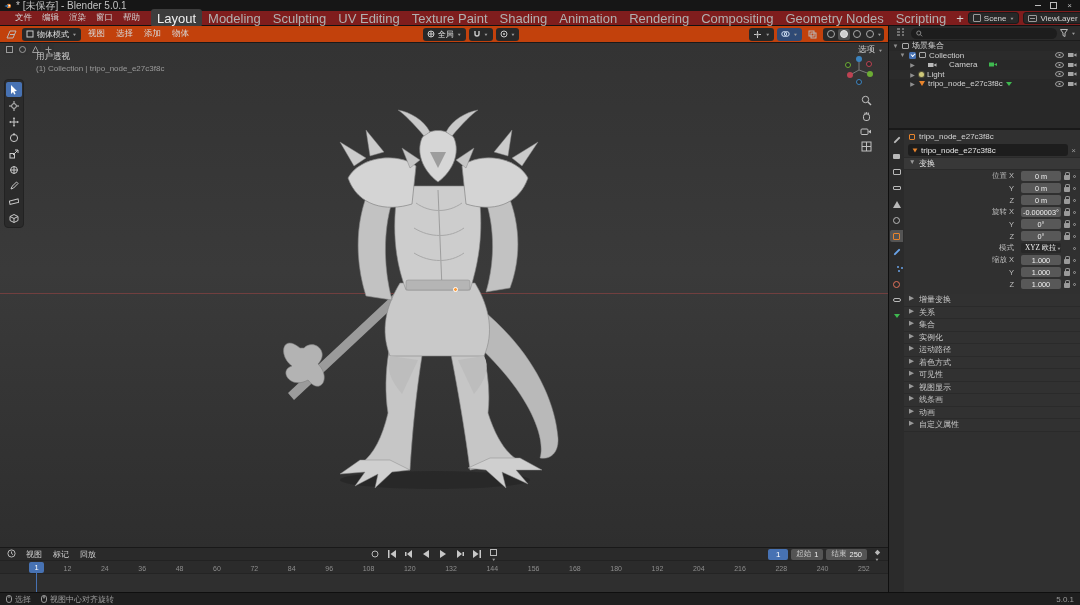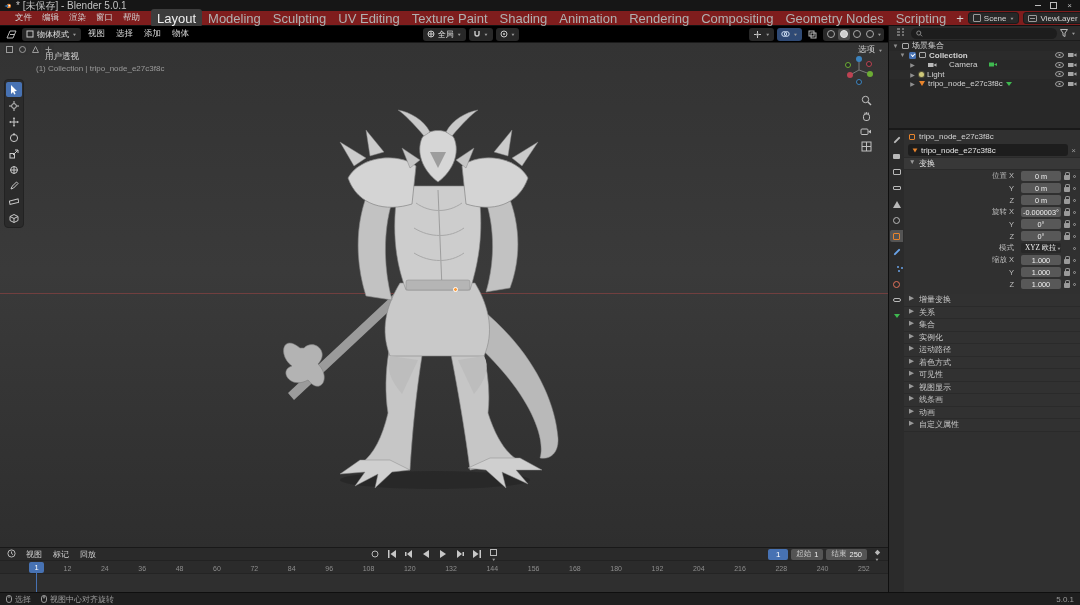--- a/index.html
+++ b/index.html
@@ -32,36 +32,36 @@
   .pillfield { display:flex; align-items:center; gap:3px; background:#282828; border:1px solid #1a1a1a; border-radius:3px; padding:0 4px; height:12px; font-size:8px; color:#d5d5d5; white-space:nowrap; }
   .tinybox { width:8px; height:8px; border:1px solid #9a9a9a; border-radius:1px; }
   .tinylayers { width:9px; height:7px; border:1px solid #9a9a9a; border-radius:1px; position:relative; }
   .tinylayers::after { content:""; position:absolute; left:1px; top:2px; right:1px; height:1px; background:#9a9a9a; }
 
   
   .main { flex:1; display:flex; min-height:0; }
   .work { width:889px; flex:0 0 auto; display:flex; flex-direction:column; border-right:1px solid #0f0f0f; }
 
   
-  .vheader { height:17px; background:#000000; border-bottom:1px solid #1a1a1a; display:flex; align-items:center; gap:3px; padding:0 4px; flex:0 0 auto; }
+  .vheader { height:17px; background:#c2410c; border-bottom:1px solid #1a1a1a; display:flex; align-items:center; gap:3px; padding:0 4px; flex:0 0 auto; }
   .hwidget { display:flex; align-items:center; gap:3px; background:#282828; border-radius:3px; padding:0 4px; height:13px; font-size:8px; color:#e0e0e0; white-space:nowrap; }
   .hmenu { padding:0 4px; font-size:8.5px; color:#d6d6d6; white-space:nowrap; }
   .caret { font-size:5px; color:#9a9a9a; transform:scaleY(.8); }
   .spacer { flex:1; }
   .icobtn { width:15px; height:13px; display:grid; place-items:center; border-radius:2px; }
   .shadegrp { display:flex; align-items:center; background:#282828; border-radius:3px; height:13px; padding:0 2px; gap:1px; }
   .sphere { width:8px; height:8px; border-radius:50%; border:1px solid #a8a8a8; }
   .sphere.sel { background:#cfcfcf; border-color:#e8e8e8; }
   .sph-slot { width:12px; height:11px; display:grid; place-items:center; border-radius:2px; }
   .sph-slot.sel { background:#4f4f4f; }
 
   
   .viewport { flex:1; position:relative; background:linear-gradient(180deg,#333333 0%,#3a3a3a 45%,#2e2e2e 100%); overflow:hidden; min-height:0; }
   .axis-x { position:absolute; left:0; right:0; top:250px; height:1px; background:rgba(170,70,70,.5); }
-  .vlabel1 { position:absolute; left:45px; top:8px; font-size:8.5px; color:#d2d2d2; }
+  .vlabel1 { position:absolute; left:36px; top:8px; font-size:8.5px; color:#d2d2d2; }
   .vlabel2 { position:absolute; left:36px; top:21px; font-size:8px; color:#9b9b9b; }
   .corner-toggles { position:absolute; left:4px; top:1px; display:flex; gap:2px; }
   .ct { width:11px; height:11px; background:#30303088; border-radius:2px; display:grid; place-items:center; }
   .options-ov { position:absolute; right:5px; top:1px; display:flex; align-items:center; gap:3px; font-size:8.5px; color:#d0d0d0; }
 
   .toolcol { position:absolute; left:4px; top:36px; width:20px; background:rgba(42,42,42,.9); border:1px solid #222; border-radius:4px; padding:2px 1px; display:flex; flex-direction:column; gap:1px; }
   .tool { height:15px; border-radius:2px; display:grid; place-items:center; }
   .tool.active { background:#4772b3; }
 
   .gizmo { position:absolute; right:12px; top:10px; }
@@ -555,21 +555,21 @@
             <path d="M0.5 0.5 H7.5 L5 4 V7.5 L3 6.5 V4 Z" fill="none" stroke="#b9b9b9"></path>
           </svg>
         <span class="caret">▼</span>
       </div>
       <div class="ol-body">
         <div class="olrow">
           <span class="exp">▼</span>
           <span class="colbox"></span>
           <span>场景集合</span>
         </div>
-        <div class="olrow" style="padding-left:10px;font-weight:bold;">
+        <div class="olrow" style="padding-left:10px;">
           <span class="exp">▼</span>
           <span class="chk"></span>
           <span class="colbox"></span>
           <span>Collection</span>
           <span class="rgt">
             <svg width="9" height="6">
                 <ellipse cx="4.5" cy="3" rx="4" ry="2.5" fill="none" stroke="#a5a5a5"></ellipse>
                 <circle cx="4.5" cy="3" r="1.1" fill="#a5a5a5"></circle>
               </svg>
             <svg width="9" height="6">

